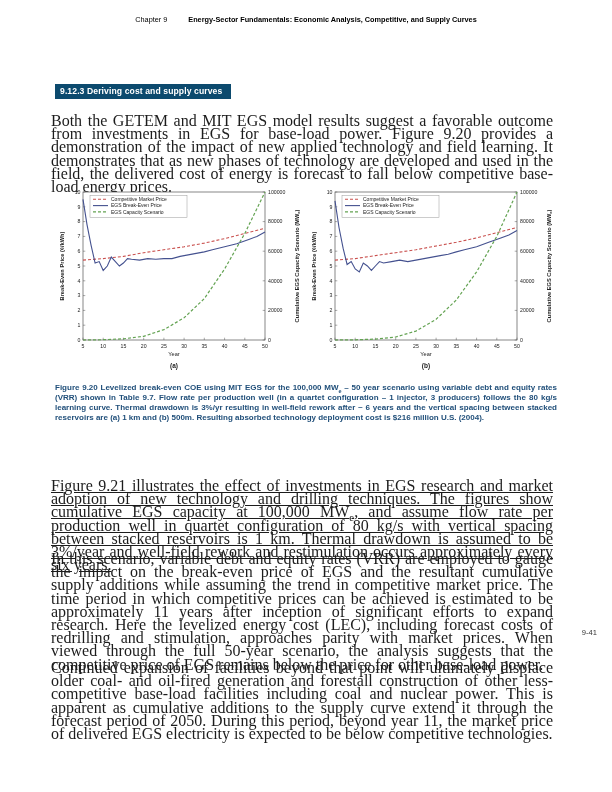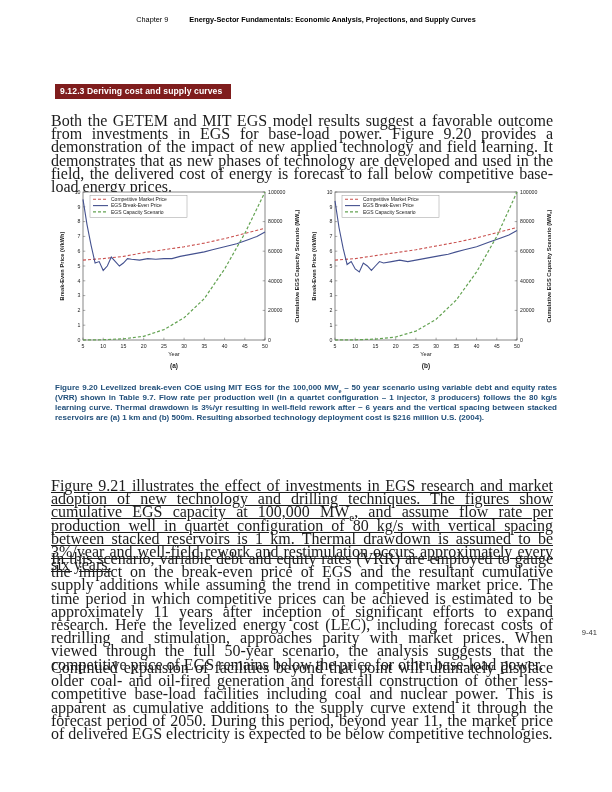--- a/index.html
+++ b/index.html
@@ -1,39 +1,39 @@
 <!DOCTYPE html>
 <html><head>
 <meta charset="utf-8">
 <style>
   html,body{margin:0;padding:0;background:#ffffff;}
   .page{position:relative;width:612px;height:792px;background:#ffffff;font-family:"Liberation Serif",serif;color:#1c1c1c;overflow:hidden;}
   .header{position:absolute;top:15px;left:0;width:100%;text-align:center;font-family:"Liberation Sans",sans-serif;font-size:7.3px;color:#000;}
   .header .chapter{margin-right:21px;}
   .header .htitle{font-weight:bold;}
-  .section-bar{position:absolute;top:84px;left:55px;background:#7f1d1d;color:#fff;font-family:"Liberation Sans",sans-serif;font-weight:bold;font-size:8.6px;padding:2px 9px 3px 5px;letter-spacing:.1px;}
+  .section-bar{position:absolute;top:84px;left:55px;background:#0c4a6e;color:#fff;font-family:"Liberation Sans",sans-serif;font-weight:bold;font-size:8.6px;padding:2px 9px 3px 5px;letter-spacing:.1px;}
   .bodytext{position:absolute;left:39px;width:502px;margin:12px;font-size:16px;line-height:13.2px;text-align:justify;}
   #p1{top:102px;}
   #p2{top:467px;text-decoration:underline;}
   #p3{top:540px;}
   #p4{top:649px;}
   .figure{position:absolute;top:182px;left:55px;width:502px;}
   .charts{display:flex;justify-content:center;gap:6px;}
   .chart{width:246px;height:192px;}
   .caption{margin:9px 0 0 0;font-family:"Liberation Sans",sans-serif;font-weight:bold;font-size:8px;line-height:9.9px;color:#1f4e79;text-align:justify;}
   .pagenum{position:absolute;top:628px;right:15px;font-family:"Liberation Sans",sans-serif;font-size:7.6px;color:#333;}
   sub{font-size:68%;vertical-align:sub;line-height:0;}
 </style>
 </head>
 <body>
 
 <div class="page">
 
   <div class="header">
-    <span class="chapter">Chapter 9</span><span class="htitle">Energy-Sector Fundamentals: Economic Analysis, Projections, and Supply Curves</span>
+    <span class="chapter">Chapter 9</span><span class="htitle">Energy-Sector Fundamentals: Economic Analysis, Competitive, and Supply Curves</span>
   </div>
 
   <div class="section-bar">
     <span>9.12.3  Deriving cost and supply curves</span>
   </div>
 
   <p id="p1" class="bodytext">Both the GETEM and MIT EGS model results suggest a favorable outcome from investments in EGS for base-load power. Figure 9.20 provides a demonstration of the impact of new applied technology and field learning. It demonstrates that as new phases of technology are developed and used in the field, the delivered cost of energy is forecast to fall below competitive base-load energy prices.</p>
 
   <div class="figure">
     <div class="charts">

